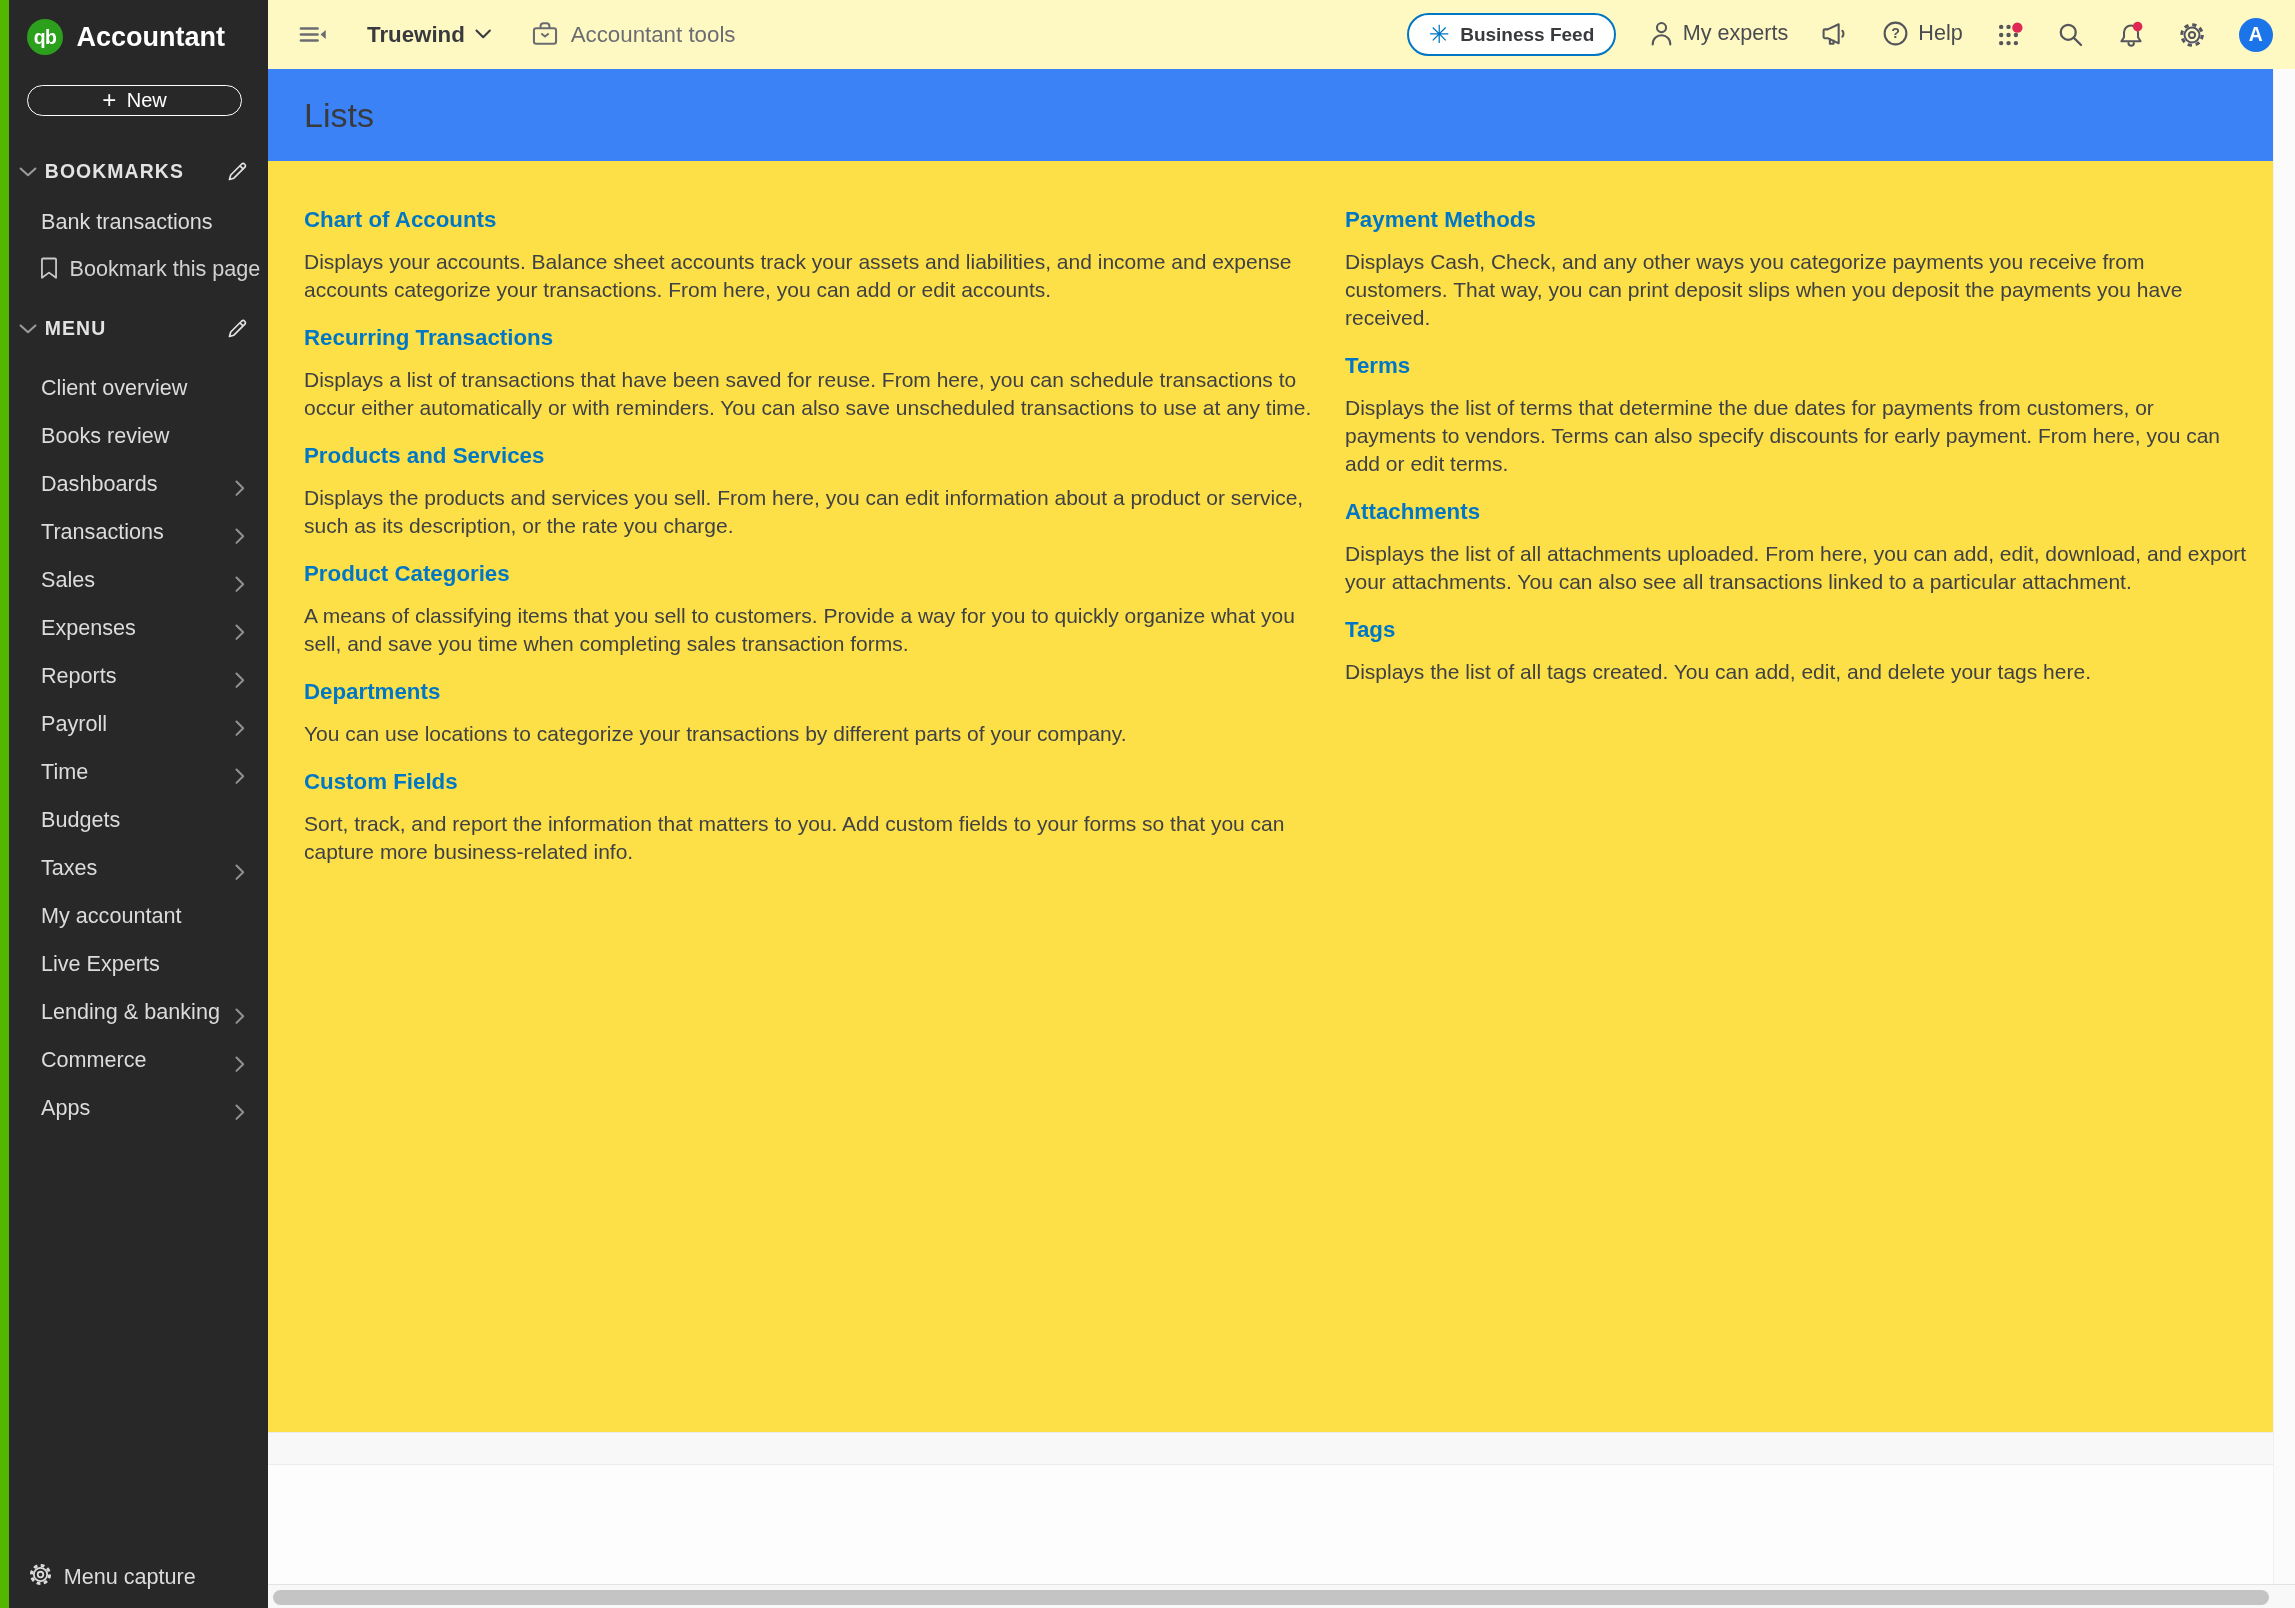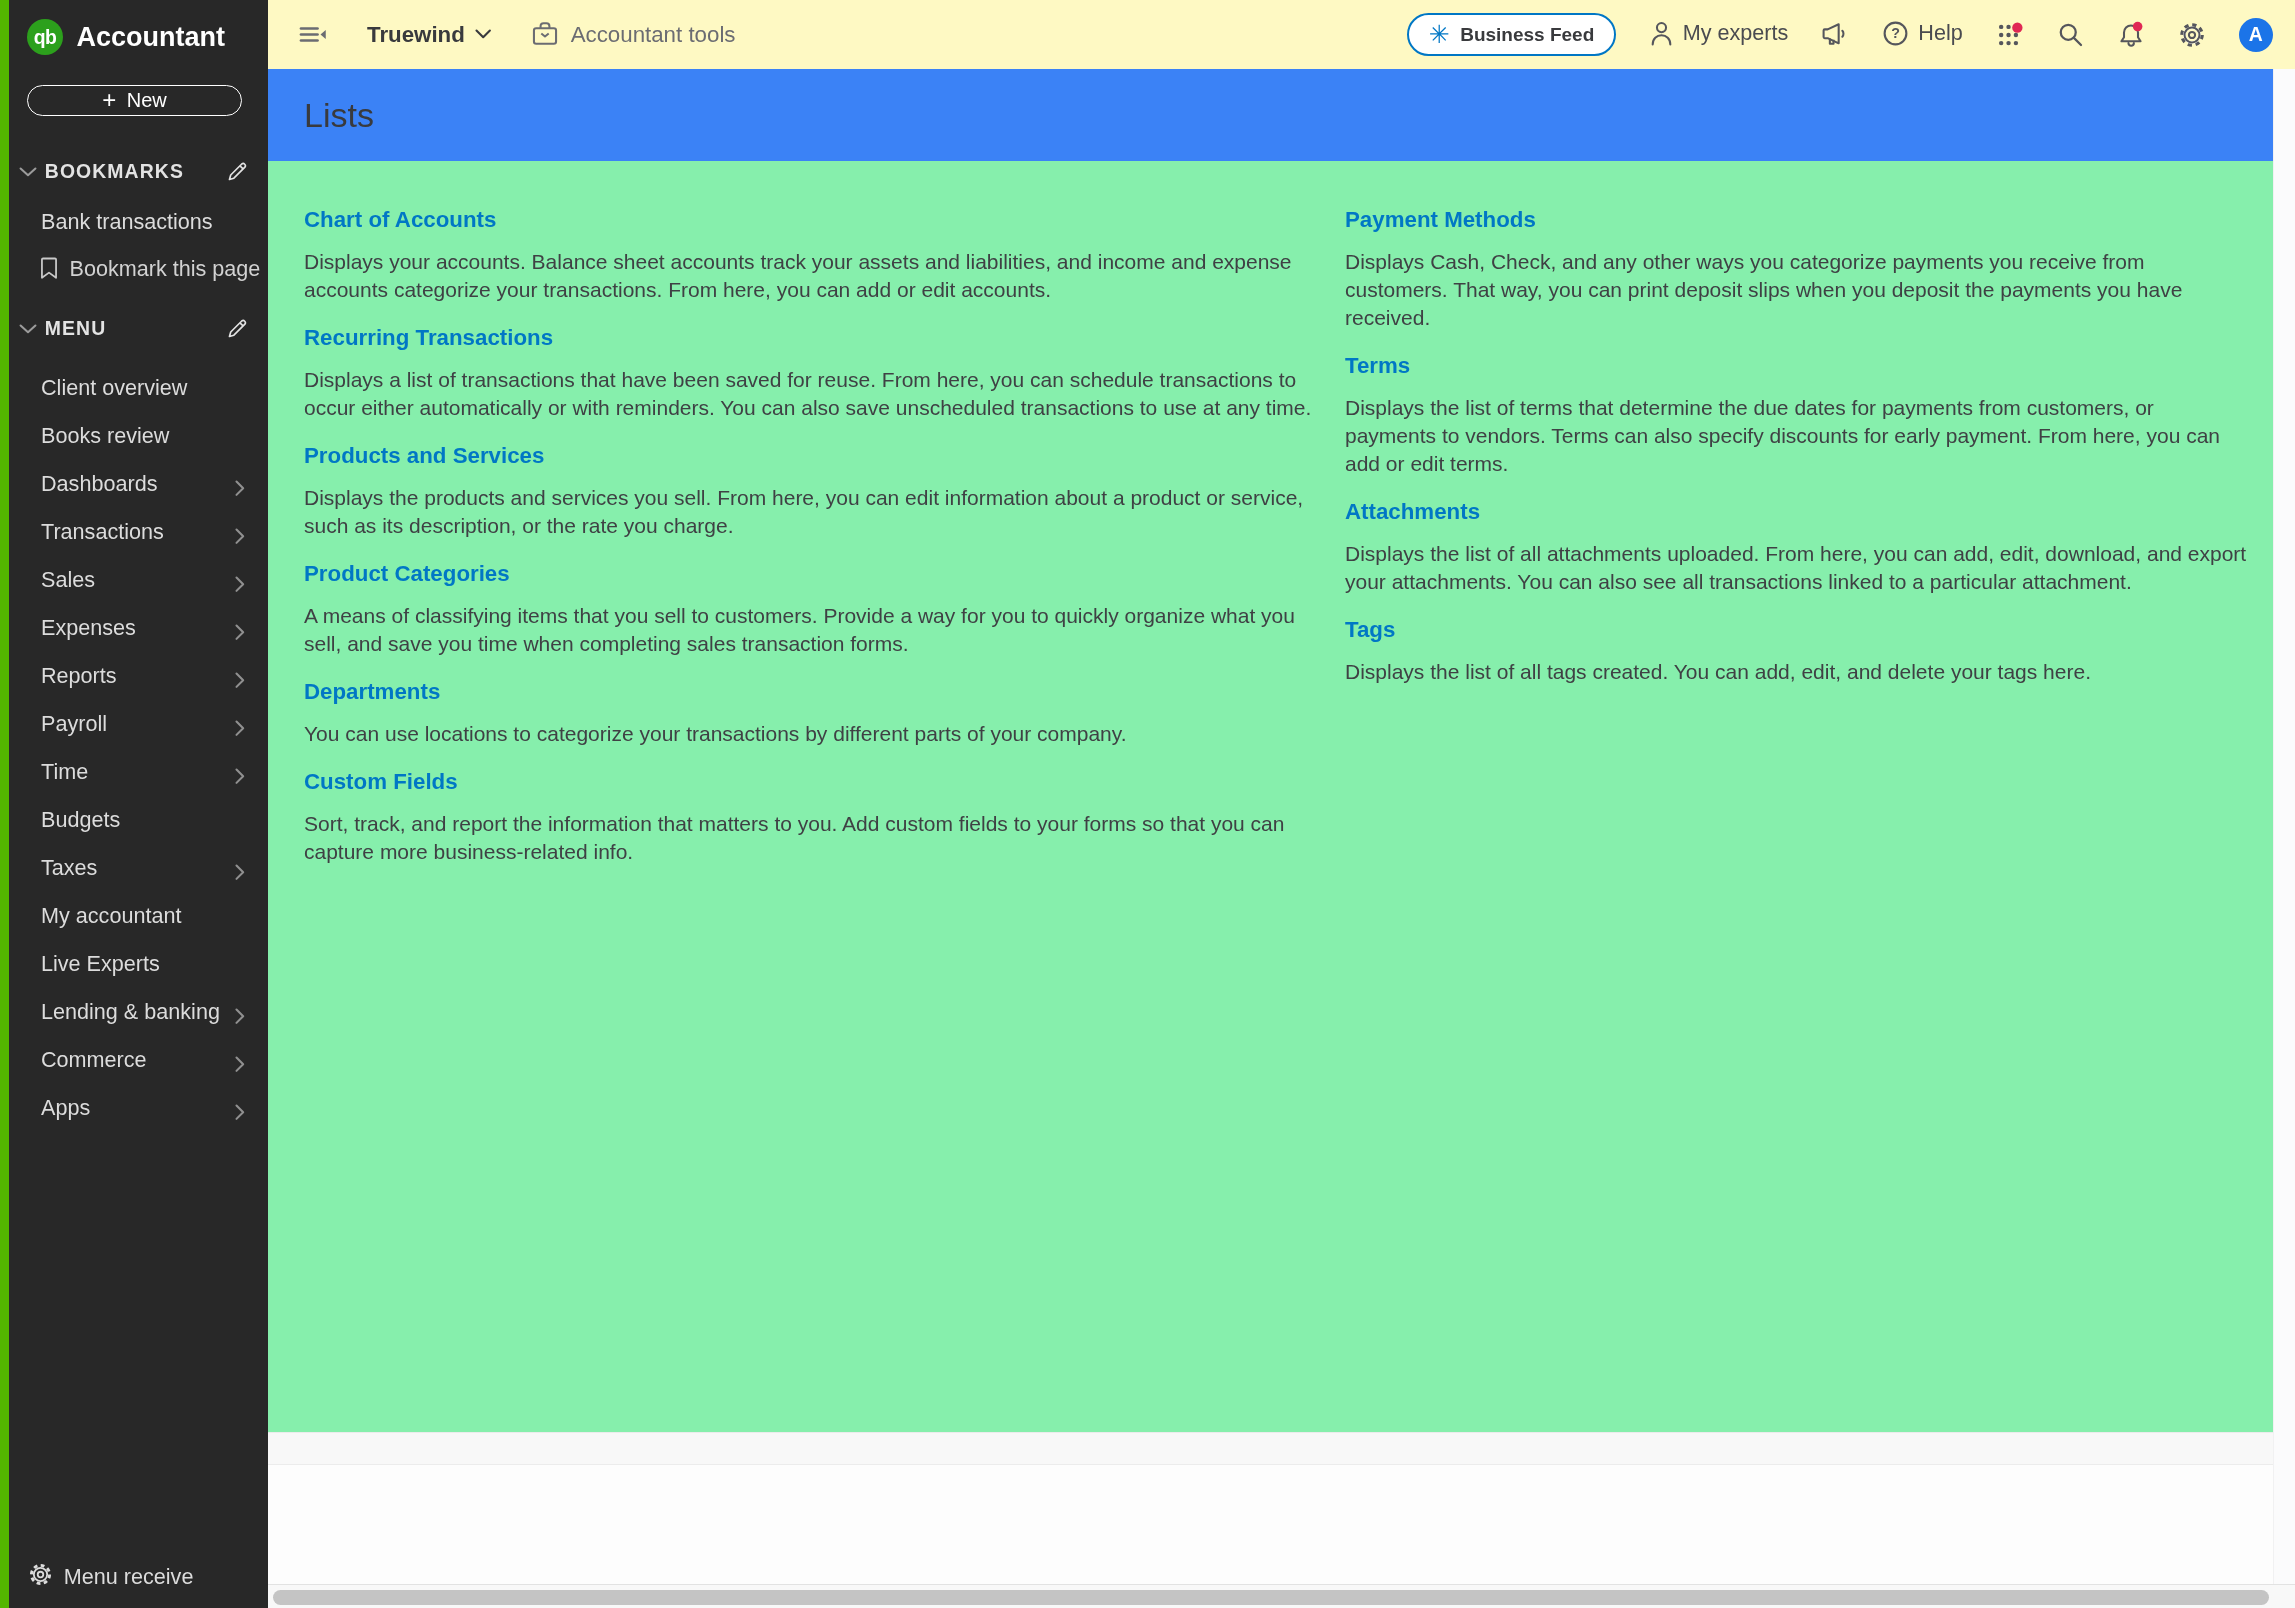--- a/index.html
+++ b/index.html
@@ -74,21 +74,21 @@
   .labeled-icon { display:flex; align-items:flex-start; gap:9px; cursor:pointer; }
   .labeled-icon .li-text { font-size:21.6px; color:#4a4b50; }
   .avatar {
     width:34px; height:34px; border-radius:50%; background:#1b74e8; color:#fff;
     display:flex; align-items:center; justify-content:center; font-size:19.4px; font-weight:700; cursor:pointer;
   }
 
   .title-band { height:92px; background:#3b82f6; display:flex; align-items:center; padding-left:36px; }
   .page-title { font-size:34px; font-weight:400; color:#393a3d; }
 
-  .content { flex:1; background:#86efac; padding:46px 30px 0 36px; display:flex; gap:28px; overflow:hidden; }
+  .content { flex:1; background:#fde047; padding:46px 30px 0 36px; display:flex; gap:28px; overflow:hidden; }
   .col-left { width:1013px; flex:0 0 1013px; }
   .col-right { flex:1; min-width:0; padding-right:15px; }
   .list-item { margin-bottom:21px; }
   .list-link {
     display:inline-block; font-size:22.3px; font-weight:700; color:#0077c5;
     text-decoration:none; cursor:pointer; margin-bottom:15px;
   }
   .list-link.underlined { text-decoration:underline; }
   .list-desc { margin:0; font-size:21px; line-height:28px; color:#3f4144; }
 
@@ -276,21 +276,21 @@
 
     <div class="menu-settings">
       <span>
         <svg width="25" height="25" viewBox="0 0 36 36">
             <circle cx="18" cy="18" r="12.5" fill="none" stroke="#dcdcdc" stroke-width="5.4" stroke-dasharray="5.2 4.6"></circle>
             <circle cx="18" cy="18" r="9.6" fill="none" stroke="#282828" stroke-width="3"></circle>
             <circle cx="18" cy="18" r="9.6" fill="none" stroke="#dcdcdc" stroke-width="2.6"></circle>
             <circle cx="18" cy="18" r="4" fill="none" stroke="#dcdcdc" stroke-width="2.6"></circle>
           </svg>
       </span>
-      <span>Menu receive</span>
+      <span>Menu capture</span>
     </div>
   </aside>
 
   <div class="main">
 
     <div class="topbar">
       <button class="icon-btn">
         <svg width="30" height="27" viewBox="0 0 40 36">
             <g stroke="#6b6c72" stroke-width="3.6" stroke-linecap="round">
               <line x1="4" y1="10" x2="26" y2="10"></line>

